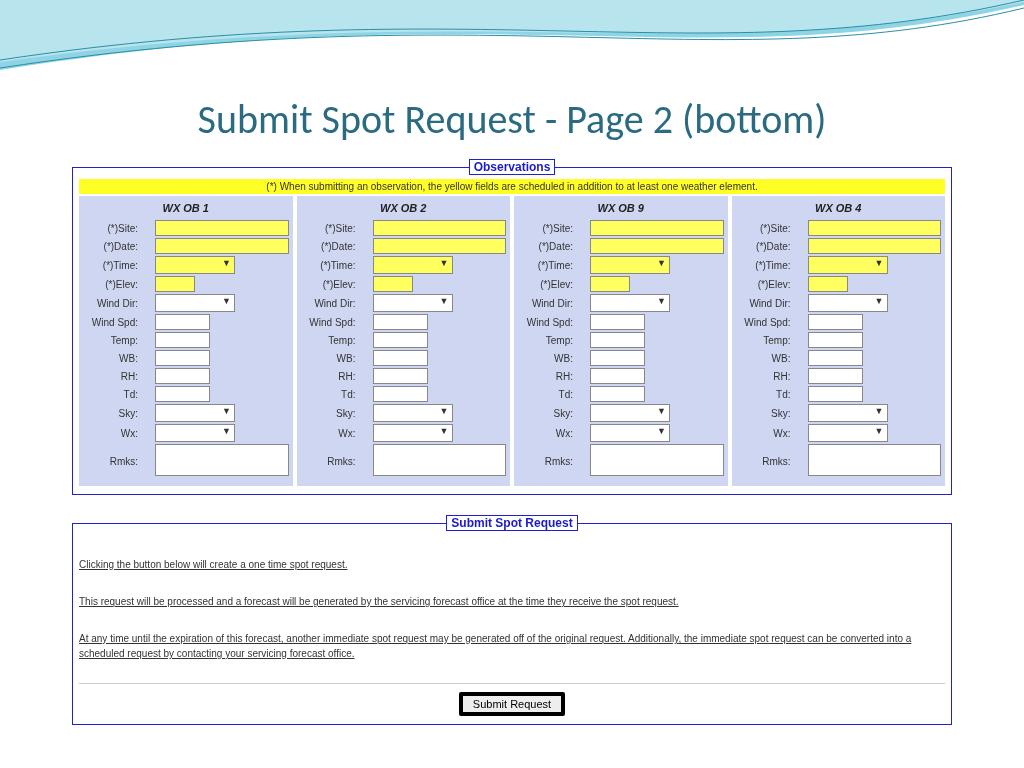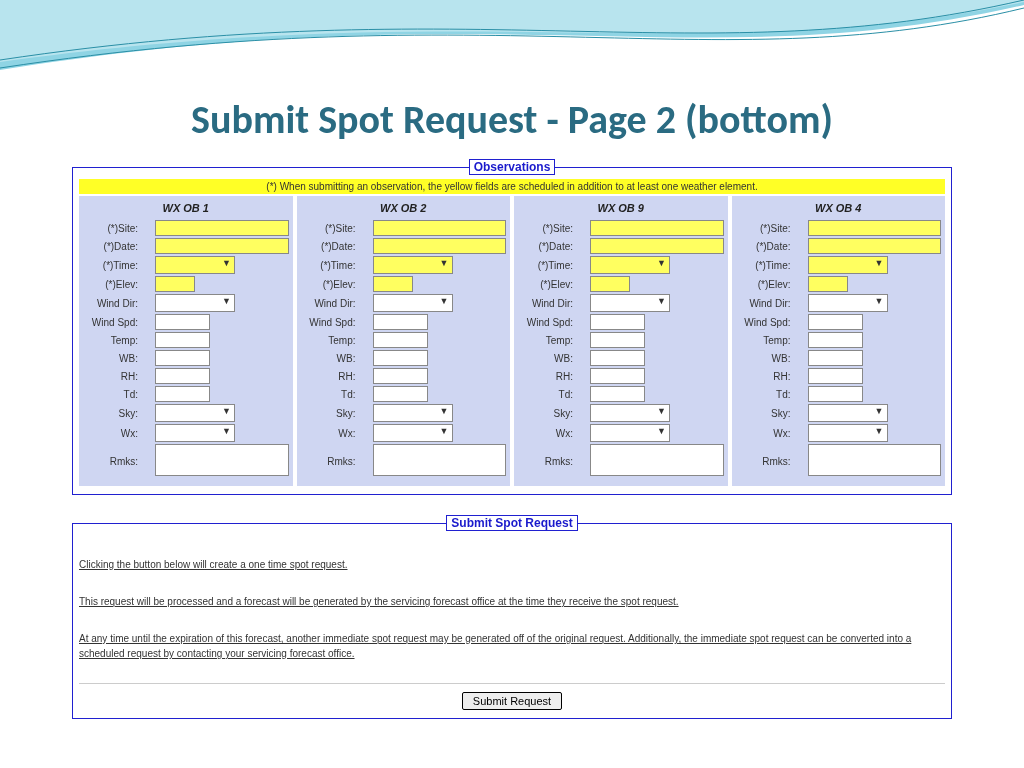--- a/index.html
+++ b/index.html
@@ -16,21 +16,21 @@
   top: 0; left: 0;
   width: 1024px; height: 90px;
   z-index: 0;
 }
 .page-title {
   position: relative;
   z-index: 1;
   text-align: center;
   font-size: 40px;
   color: #2a6b82;
-  font-weight: 700;
+  font-weight: 400;
   padding-top: 95px;
   font-family: "Segoe UI", Calibri, Arial, sans-serif;
 }
 .content {
   position: relative;
   z-index: 1;
   padding: 15px 72px 0 72px;
 }
 fieldset.panel {
   border: 1px solid #2020d0;
@@ -117,21 +117,21 @@
   color: #333;
   line-height: 1.5;
 }
 .submit-text p { margin: 22px 0; text-decoration: underline; }
 .submit-text hr { margin: 8px 0; border: none; border-top: 1px solid #ccc; }
 .submit-btn-wrap { text-align: center; margin-top: 4px; }
 button.submit {
   font-size: 11px;
   padding: 2px 10px;
   background: #eee;
-  border: 1px solid #000000;
+  border: 4px solid #000000;
   border-radius: 2px;
   cursor: pointer;
 }
 </style>
 </head>
 <body>
 
 <svg class="wave-bg" viewBox="0 0 1024 90" preserveAspectRatio="none">
   <path d="M0,0 L1024,0 L1024,5 C700,80 500,-10 0,70 Z" fill="#8fd4e4"></path>
   <path d="M0,0 L1024,0 L1024,2 C700,70 480,-5 0,62 Z" fill="#b8e4ee"></path>

